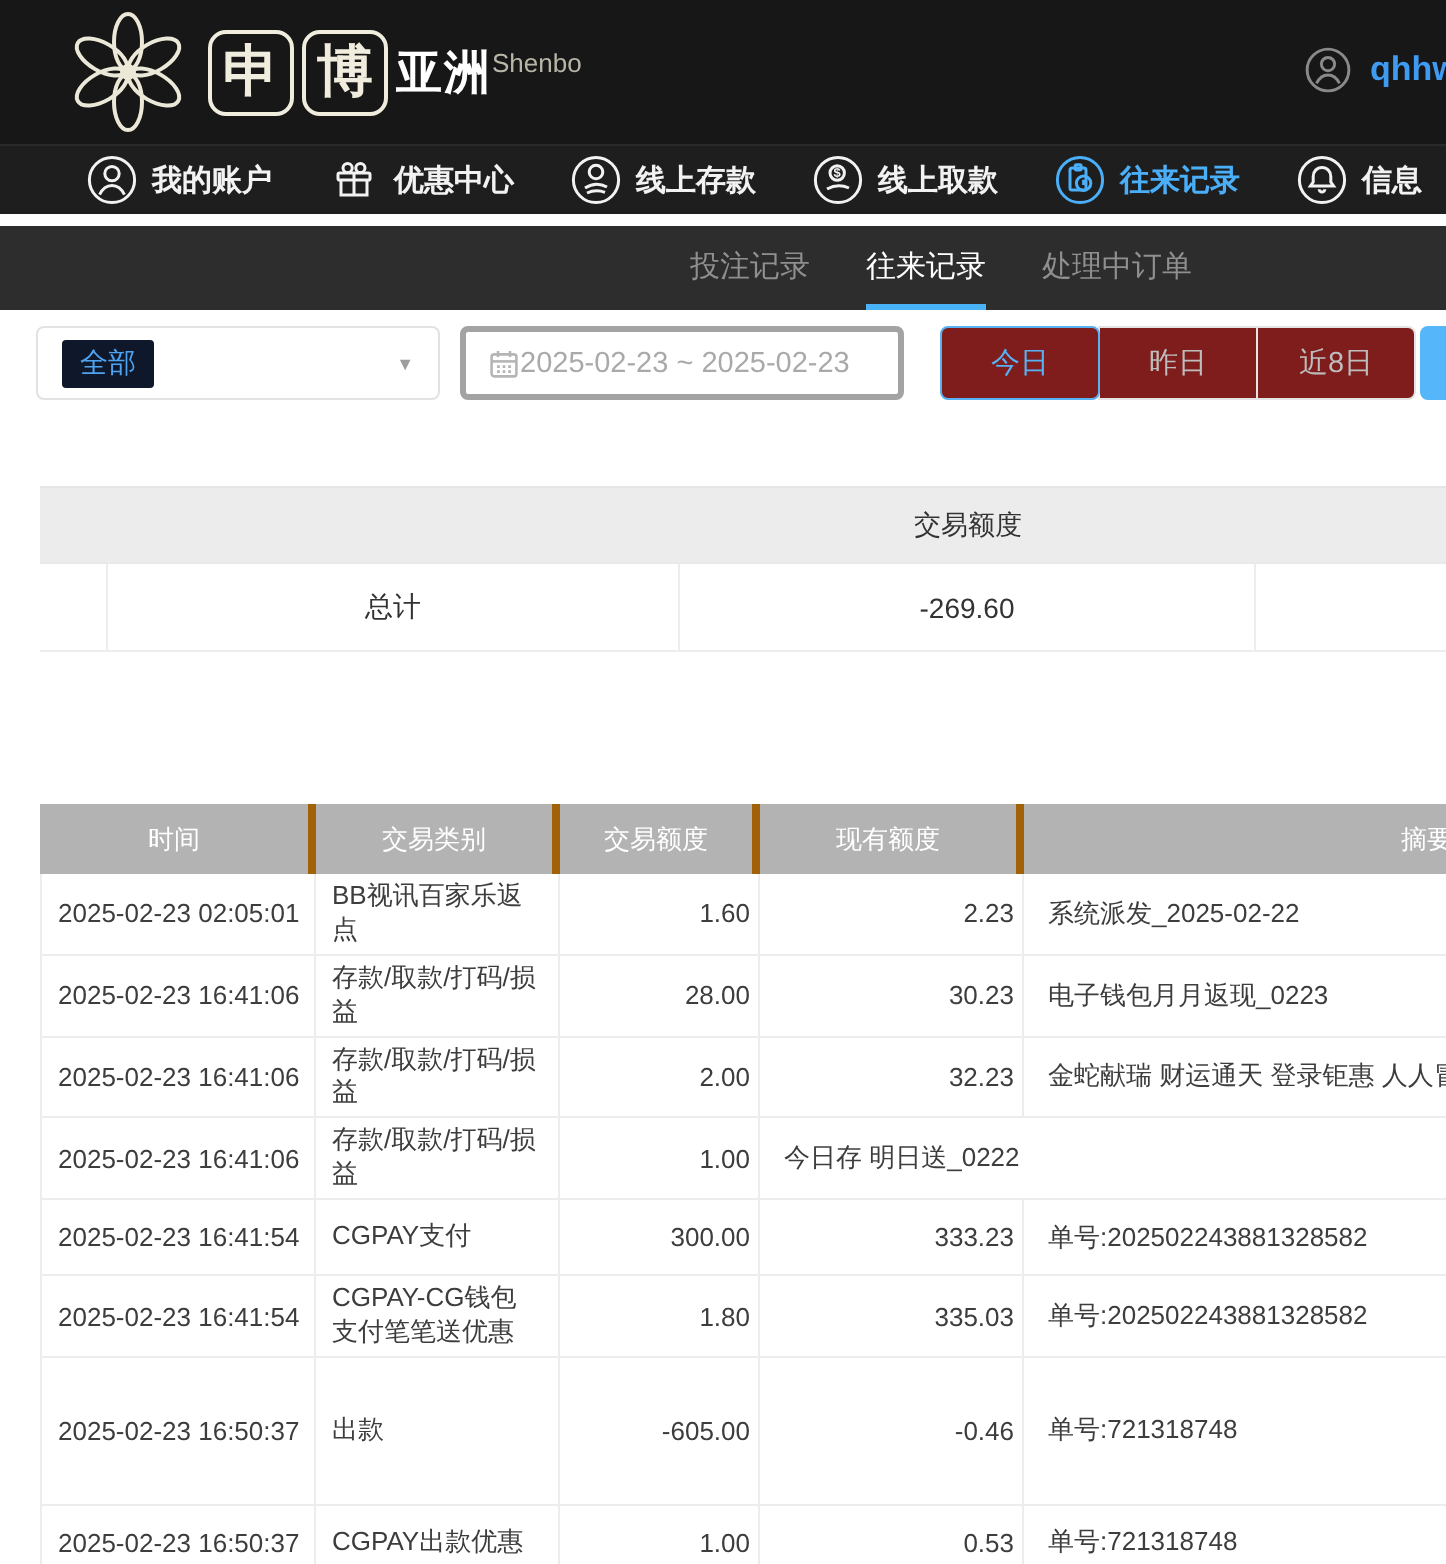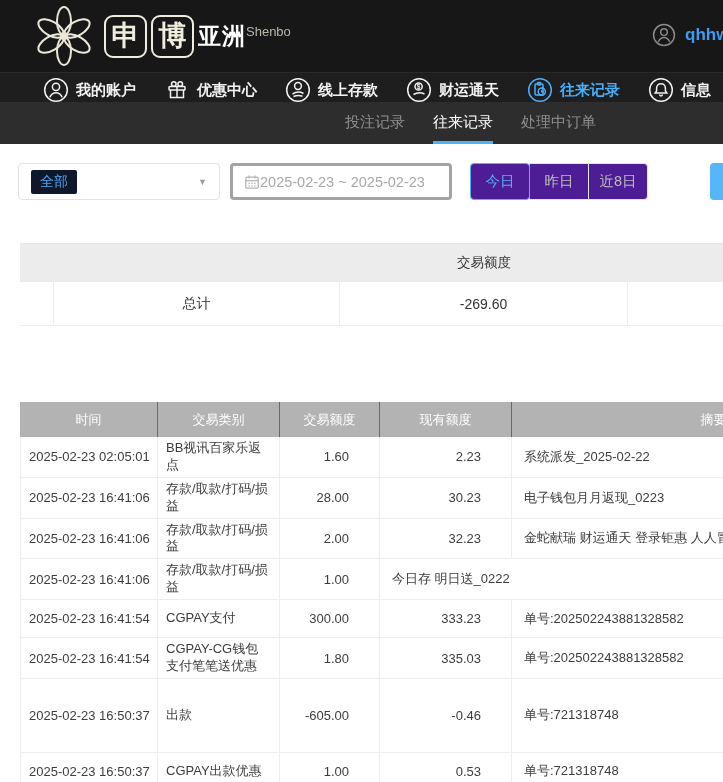--- a/index.html
+++ b/index.html
@@ -25,69 +25,69 @@
   
   .nav-bar {
     position:absolute; top:72px; left:0; width:723px; height:35px; background:#1e1e1e;
     border-top:1px solid #2a2a2a; display:flex; align-items:center; padding-left:43px; gap:28px;
   }
   .nav-item { display:flex; align-items:center; gap:7px; color:#f2f2f2; font-size:15px; font-weight:600; white-space:nowrap; cursor:pointer; flex:0 0 auto; }
   .nav-item .nav-icon { width:26px; height:26px; display:block; }
   .nav-item.active { color:#4aaef8; }
   
   .subtab-bar {
-    position:absolute; top:102px; left:0; width:723px; height:42px; background:#2d2d2d;
+    position:absolute; top:113px; left:0; width:723px; height:42px; background:#2d2d2d;
     display:flex; align-items:stretch; padding-left:345px; gap:28px;
   }
   .subtab { color:#8f8f8f; font-size:15px; display:flex; align-items:center; border-bottom:3px solid transparent; padding-top:2px; cursor:pointer; white-space:nowrap; }
   .subtab.active { color:#fff; border-bottom-color:#4ab3f7; }
   
   .filters { position:absolute; top:155px; left:0; width:723px; height:62px; background:#fff; }
   .type-select {
     position:absolute; left:18px; top:8px; width:202px; height:37px;
     border:1px solid #e2e2e2; border-radius:4px; display:flex; align-items:center; padding:0 12px; cursor:pointer; background:#fff;
   }
   .type-chip { background:#0f172a; color:#4da3f0; font-size:14px; padding:3px 9px; border-radius:2px; }
   .select-caret { position:absolute; right:12px; color:#9d9d9d; font-size:9px; }
   .date-field {
     position:absolute; left:230px; top:8px; width:222px; height:37px;
     border:3px solid #a3a3a3; border-radius:4px; display:flex; align-items:center; gap:0; padding:0 11px; cursor:pointer; background:#fff;
   }
   .date-text { color:#a9a9a9; font-size:14.5px; white-space:nowrap; }
   .seg-group { position:absolute; left:470px; top:8px; display:flex; }
   .seg {
-    width:60px; height:37px; background:#4c1d95; border:1px solid #e4e4e4; color:#bdbdbd;
+    width:80px; height:37px; background:#7f1d1d; border:1px solid #e4e4e4; color:#bdbdbd;
     font-size:14.5px; display:flex; align-items:center; justify-content:center; cursor:pointer; margin-left:-1px;
   }
   .seg:first-child { margin-left:0; border-radius:4px; }
   .seg:last-child { border-radius:0 4px 4px 0; }
   .seg.active { border:1px solid #57b1f2; color:#57b1f2; border-radius:4px; z-index:2; }
   .search-btn { position:absolute; left:710px; top:8px; width:52px; height:37px; background:#55b6f9; border-radius:4px; border:none; cursor:pointer; }
   
   .summary-table { position:absolute; top:243px; left:20px; width:895px; font-size:13.5px; }
   .sum-head { display:flex; background:#ececec; border-top:1px solid #e5e5e5; border-bottom:1px solid #e9e9e9; height:39px; }
   .sum-head .cell { display:flex; align-items:center; justify-content:center; }
   .sum-row { display:flex; height:44px; border-bottom:1px solid #ededed; font-size:14px; }
   .sum-row .cell { display:flex; align-items:center; justify-content:center; border-right:1px solid #ededed; }
   .sum-row .cell:first-child { border-left:1px solid #ededed; }
   .c1 { width:298px;margin-left:33px; } .c2 { width:299px; } .c3 { width:298px; }
   
   .main-table { position:absolute; top:402px; left:20px; width:895px; font-size:13px; }
   .mt-head { display:flex; height:35px; background:#b3b3b3; color:#fff; }
-  .mt-head .th { display:flex; align-items:center; justify-content:center; border-right:1px solid #a16207; }
+  .mt-head .th { display:flex; align-items:center; justify-content:center; border-right:4px solid #a16207; }
   .mt-head .th:last-child { border-right:none; }
   .mt-row { display:flex; min-height:38px; border-bottom:1px solid #ededed; background:#fff; }
   .mt-row.tall { min-height:74px; }
   .mt-row .td { display:flex; align-items:center; border-right:1px solid #ededed; color:#3d3d3d; }
   .mt-row .td:first-child { border-left:1px solid #ededed; }
   .col-time { width:138px; } .col-type { width:122px; } .col-amount { width:100px; }
   .col-balance { width:132px; } .col-note { width:403px; }
   .td.col-time { padding:0 6px 0 8px; white-space:nowrap; }
   .td.col-type { padding:3px 8px; line-height:1.3; }
-  .td.col-amount, .td.col-balance { justify-content:flex-end; padding-right:30px; }
+  .td.col-amount, .td.col-balance { justify-content:flex-end; padding-right:4px; }
   .td.col-note { padding:0 12px; white-space:nowrap; overflow:visible; }
   svg { display:block; }
 </style>
 </head>
 <body>
 
 <div class="top-header">
   <div class="logo-wrap">
     <svg class="logo-flower" viewBox="0 0 70 64" fill="none" stroke="#ece8d8" stroke-width="2">
       <g>
@@ -149,21 +149,21 @@
     </svg>
     <span>线上存款</span>
   </div>
   <div class="nav-item">
     <svg class="nav-icon" viewBox="0 0 26 26" fill="none" stroke="currentColor" stroke-width="1.5">
       <circle cx="13" cy="13" r="11.3"></circle>
       <circle cx="12.6" cy="9.5" r="3.6"></circle>
       <text x="12.6" y="11.7" font-size="6.5" text-anchor="middle" fill="currentColor" stroke="none">$</text>
       <path d="M7.5 17.5 q5.5 -3 11 -0.5"></path>
     </svg>
-    <span>财运通天</span>
+    <span>线上取款</span>
   </div>
   <div class="nav-item active">
     <svg class="nav-icon" viewBox="0 0 26 26" fill="none" stroke="currentColor" stroke-width="1.5">
       <circle cx="13" cy="13" r="11.3"></circle>
       <rect x="8" y="7" width="8" height="11" rx="1"></rect>
       <rect x="10.6" y="5.4" width="3" height="2.6" rx="0.7"></rect>
       <circle cx="14.8" cy="14.6" r="3.6"></circle>
       <path d="M14.8 12.9 v1.8 h1.5"></path>
     </svg>
     <span>往来记录</span>

